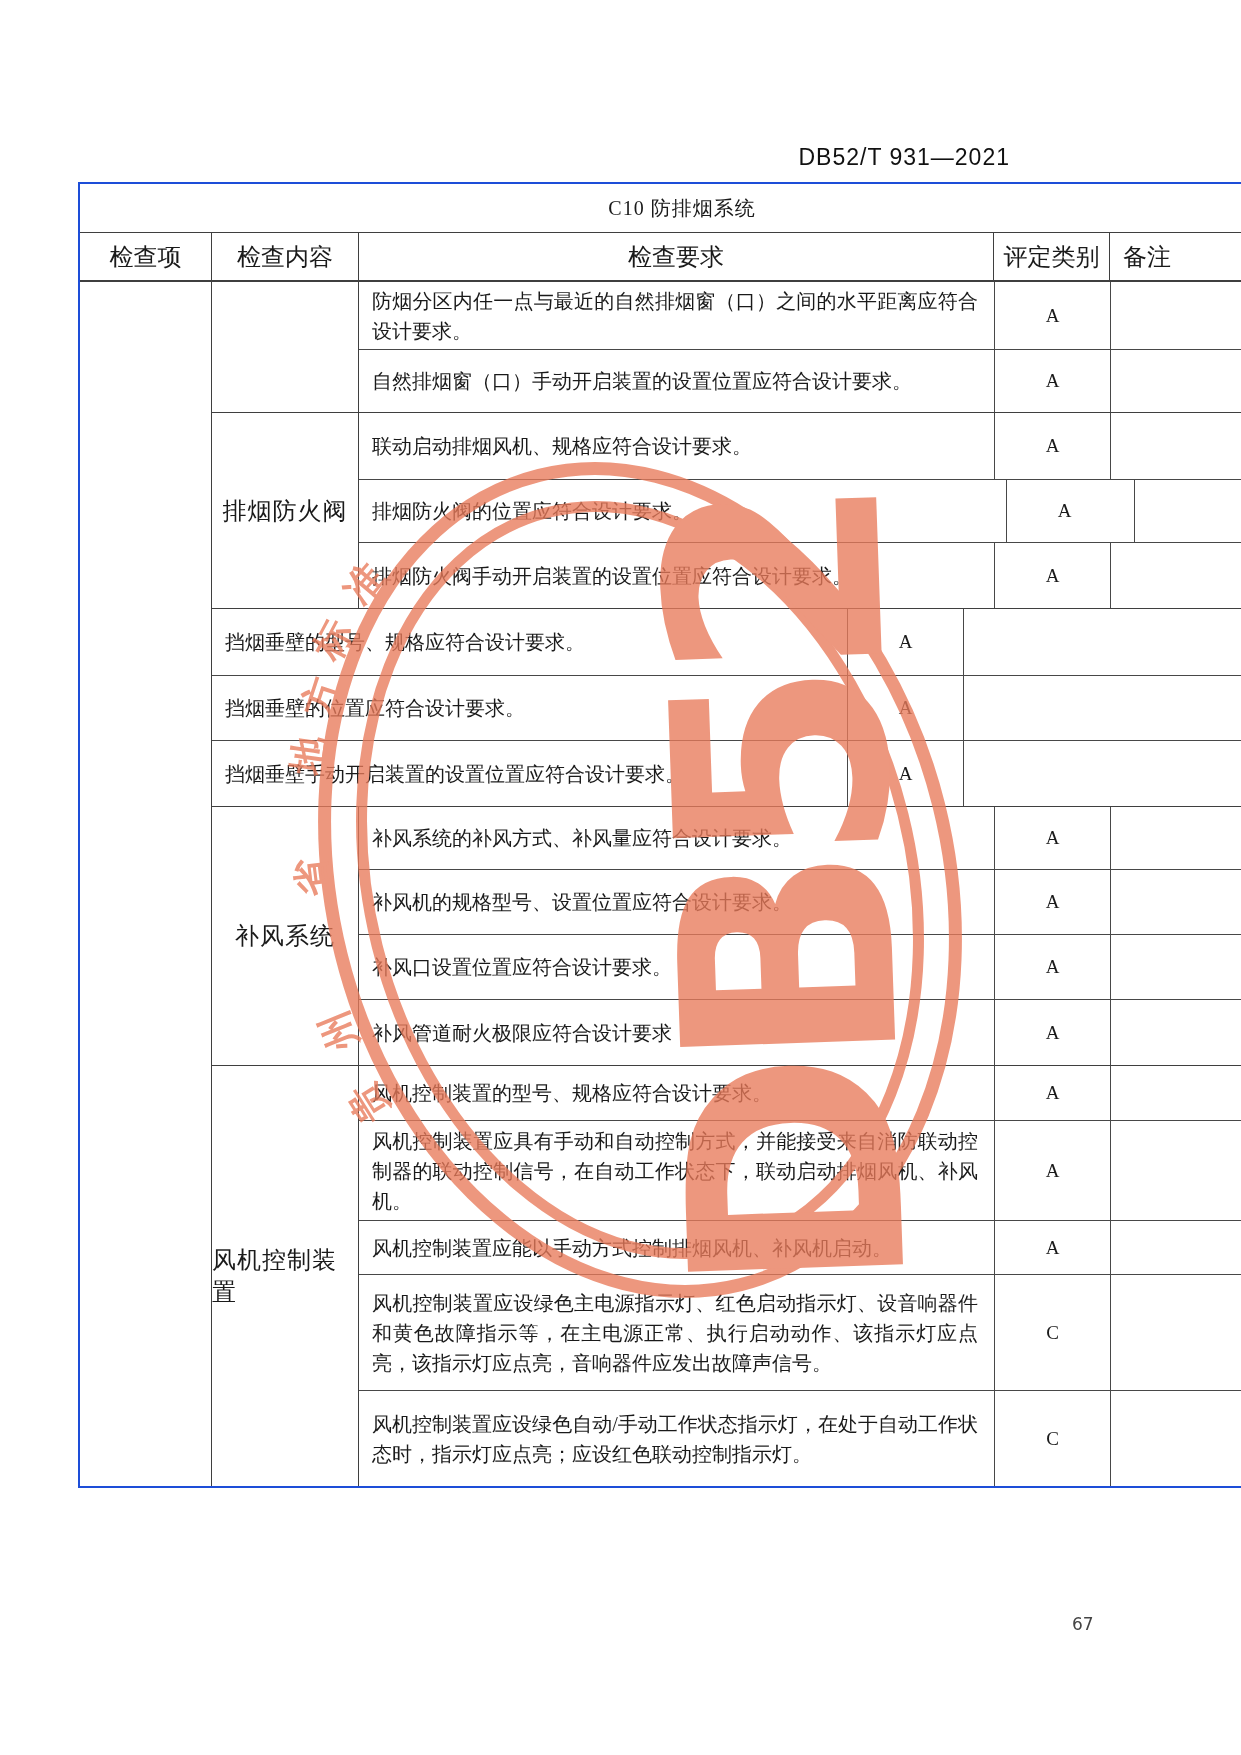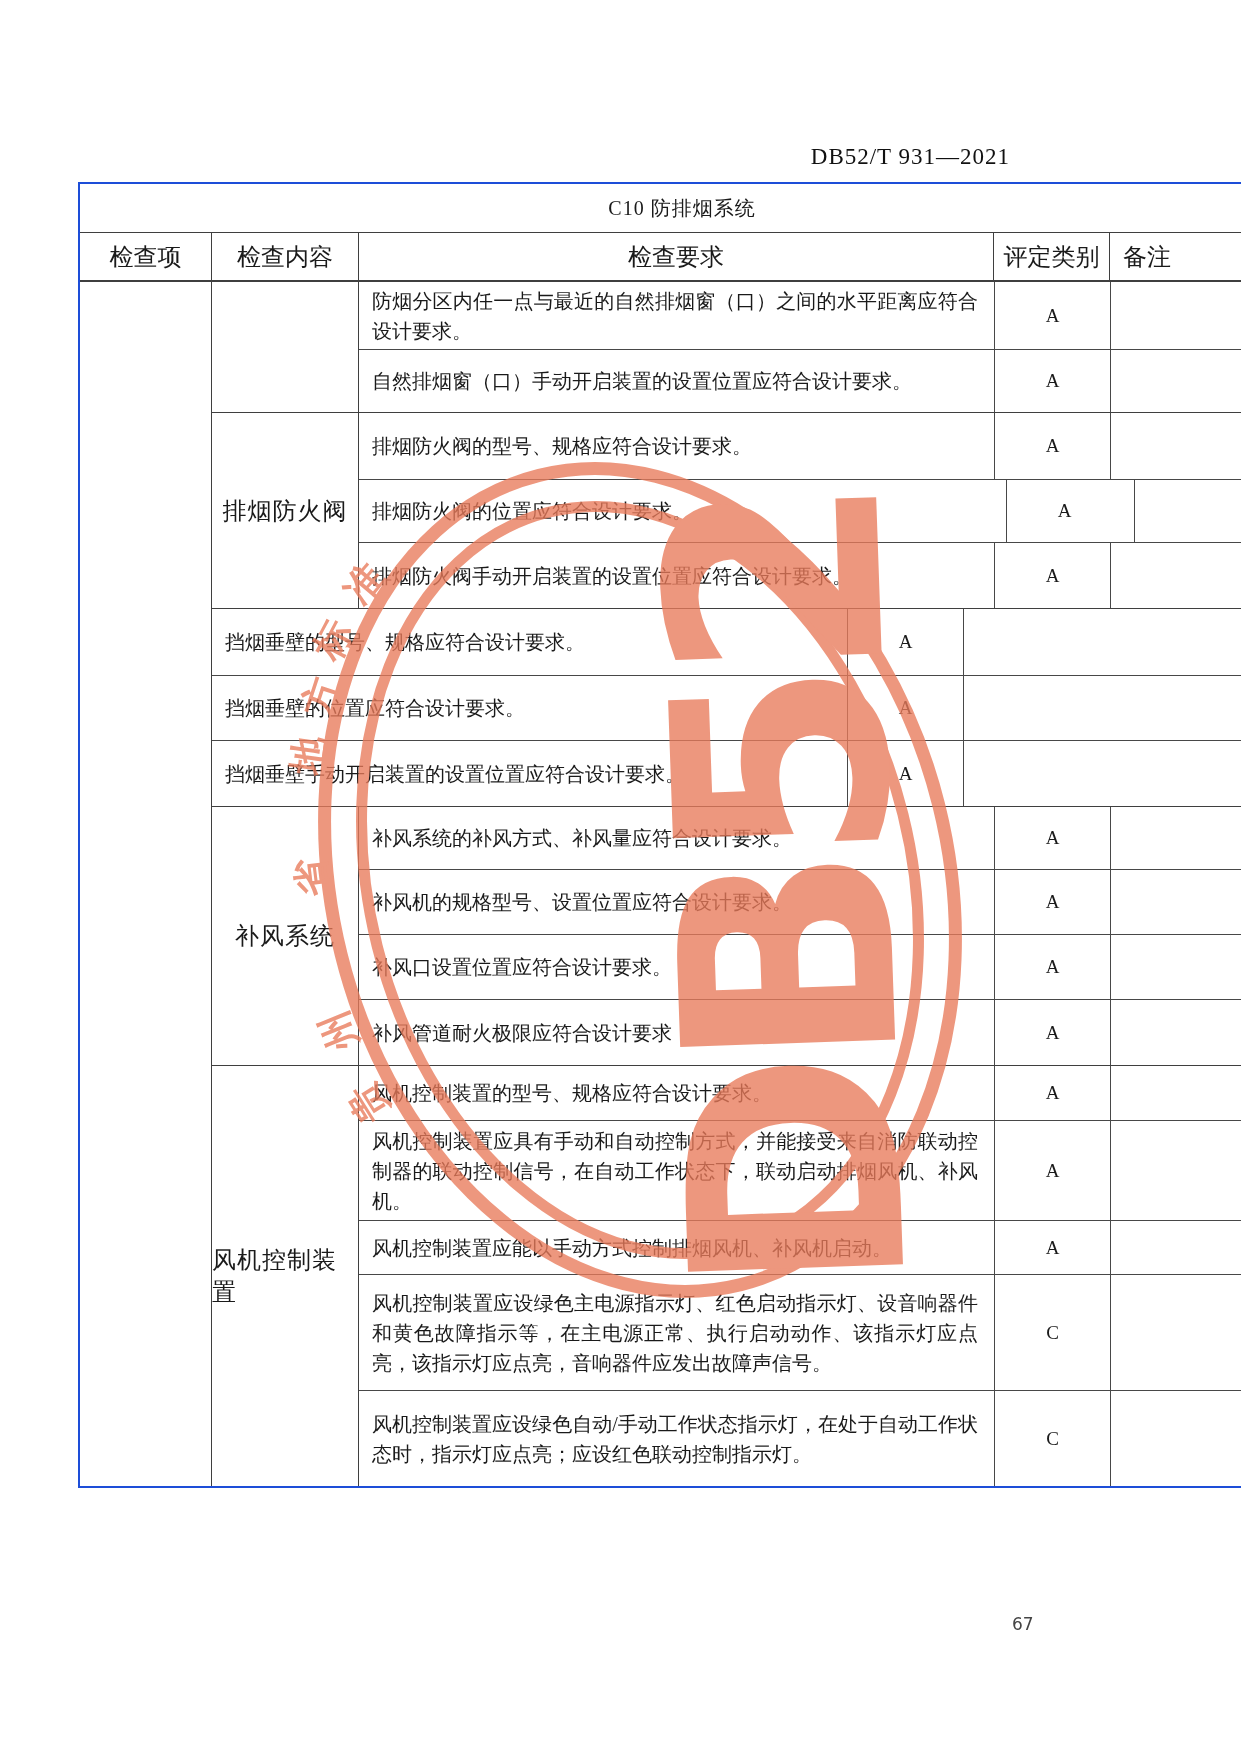--- a/index.html
+++ b/index.html
@@ -1,21 +1,21 @@
 <!DOCTYPE html>
 <html><head>
 <meta charset="utf-8">
 <style>
   html,body{margin:0;padding:0;background:#fff;}
   .page{position:relative;width:1241px;height:1755px;background:#fff;overflow:hidden;
         font-family:"Liberation Serif","DejaVu Serif",serif;color:#1a1a1a;}
   .doc-no{position:absolute;top:144px;right:231px;
-          font-family:Liberation Serif, serif;
+          font-family:Liberation Sans, sans-serif;
           font-size:23px;letter-spacing:1px;color:#111;}
-  .page-no{position:absolute;top:1614px;left:1012px;
+  .page-no{position:absolute;top:1614px;left:1072px;
            font-family:"DejaVu Sans","Liberation Sans",sans-serif;
            font-size:17px;color:#444;}
   .stable{position:absolute;left:78px;top:182px;width:1208px;
           border:2px solid #1d4ed8;box-sizing:border-box;background:transparent;}
   .title-row{height:48px;display:flex;align-items:center;justify-content:center;
              font-size:20px;border-bottom:1.5px solid #3f3f3f;letter-spacing:1px;}
   .head-row{display:flex;height:47px;border-bottom:2.5px solid #3f3f3f;font-size:24px;}
   .hc{display:flex;align-items:center;justify-content:center;border-right:1.5px solid #3f3f3f;box-sizing:border-box;}
   .hc:last-child{border-right:none;}
   .w-item{width:132px;flex:none;}
@@ -74,21 +74,21 @@
                 <div class="req">自然排烟窗（口）手动开启装置的设置位置应符合设计要求。</div>
                 <div class="cat">A</div>
                 <div class="remark"></div>
               </div>
             </div>
           </div>
           <div class="group">
             <div class="label-cell">排烟防火阀</div>
             <div class="rows">
               <div class="row" style="height: 67px;">
-                <div class="req">排烟防火阀的型号、规格应符合设计要求。</div>
+                <div class="req">联动启动排烟风机、规格应符合设计要求。</div>
                 <div class="cat">A</div>
                 <div class="remark"></div>
               </div>
               <div class="row" style="height: 63px; gap: 12px;">
                 <div class="req">排烟防火阀的位置应符合设计要求。</div>
                 <div class="cat">A</div>
                 <div class="remark"></div>
               </div>
               <div class="row" style="height: 65px;">
                 <div class="req">排烟防火阀手动开启装置的设置位置应符合设计要求。</div>

